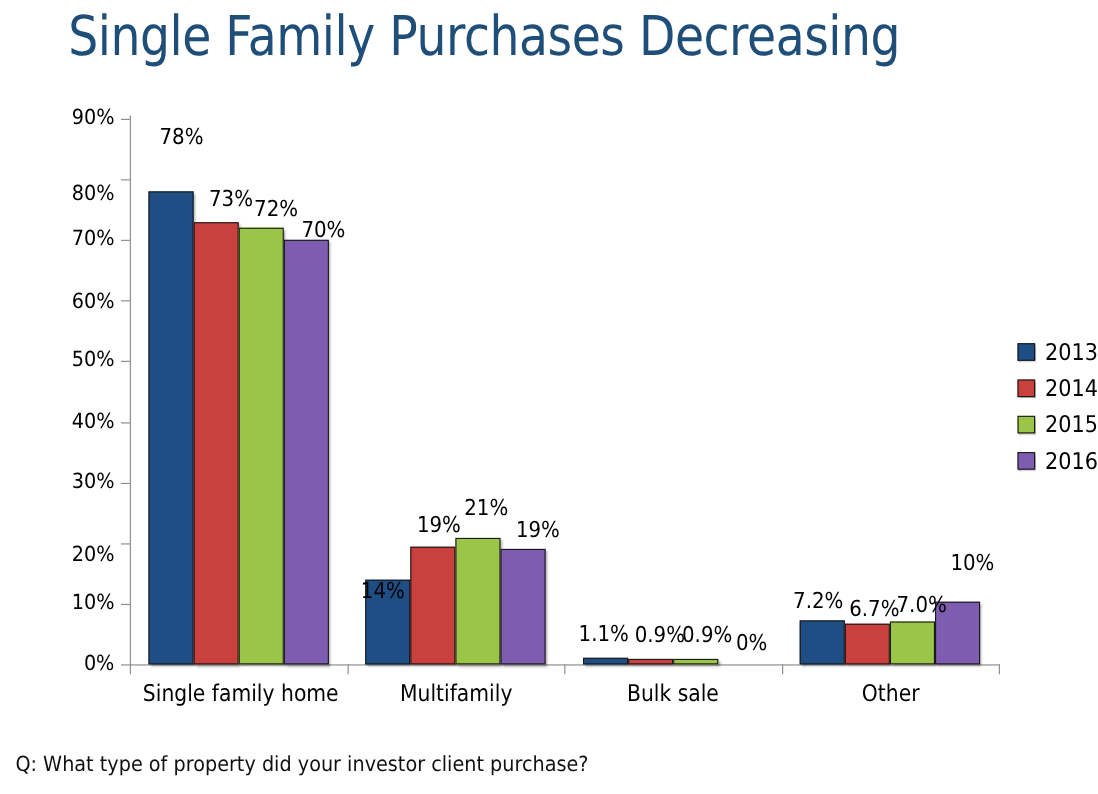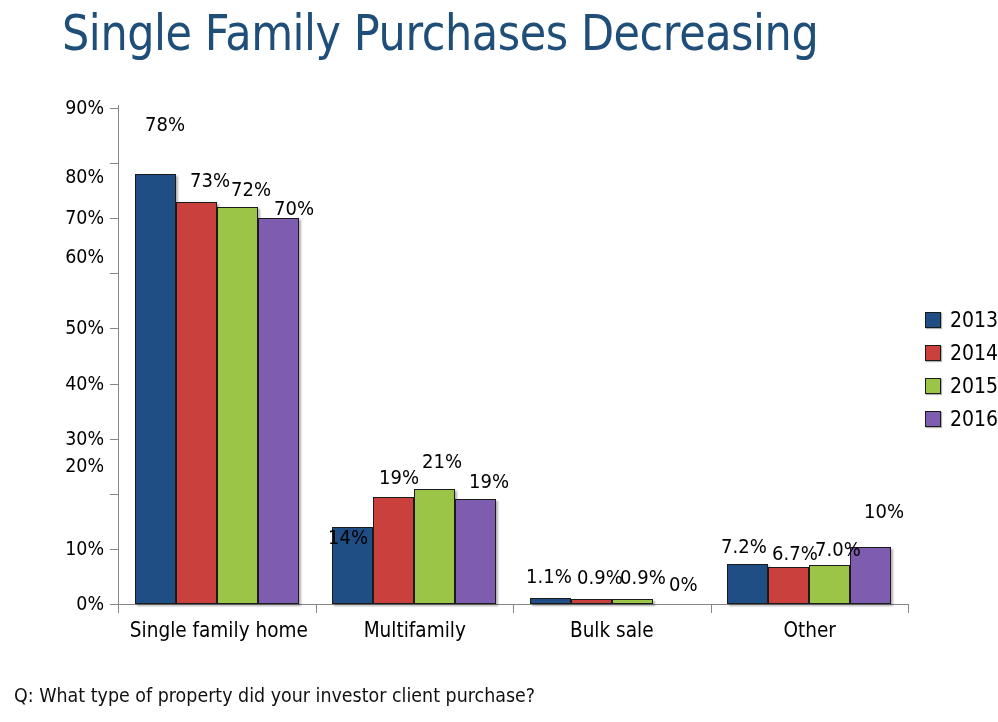--- a/index.html
+++ b/index.html
@@ -173,37 +173,37 @@
     </div>
     <div class="y-tick" style="top: 163.111px;"></div>
     <div class="y-tick-label-wrap" style="top: 165px;">
       <div class="y-tick-label">80%</div>
     </div>
     <div class="y-tick" style="top: 218.222px;"></div>
     <div class="y-tick-label-wrap" style="top: 206.222px;">
       <div class="y-tick-label">70%</div>
     </div>
     <div class="y-tick" style="top: 273.333px;"></div>
-    <div class="y-tick-label-wrap" style="top: 245px;">
+    <div class="y-tick-label-wrap" style="top: 263px;">
       <div class="y-tick-label">60%</div>
     </div>
     <div class="y-tick" style="top: 328.444px;"></div>
     <div class="y-tick-label-wrap" style="top: 316.444px;">
       <div class="y-tick-label">50%</div>
     </div>
     <div class="y-tick" style="top: 383.556px;"></div>
     <div class="y-tick-label-wrap" style="top: 371.556px;">
       <div class="y-tick-label">40%</div>
     </div>
     <div class="y-tick" style="top: 438.667px;"></div>
     <div class="y-tick-label-wrap" style="top: 426.667px;">
       <div class="y-tick-label">30%</div>
     </div>
     <div class="y-tick" style="top: 493.778px;"></div>
-    <div class="y-tick-label-wrap" style="top: 454px;">
+    <div class="y-tick-label-wrap" style="top: 493px;">
       <div class="y-tick-label">20%</div>
     </div>
     <div class="y-tick" style="top: 548.889px;"></div>
     <div class="y-tick-label-wrap" style="top: 536.889px;">
       <div class="y-tick-label">10%</div>
     </div>
     <div class="y-tick" style="top: 604px;"></div>
     <div class="y-tick-label-wrap" style="top: 592px;">
       <div class="y-tick-label">0%</div>
     </div>

